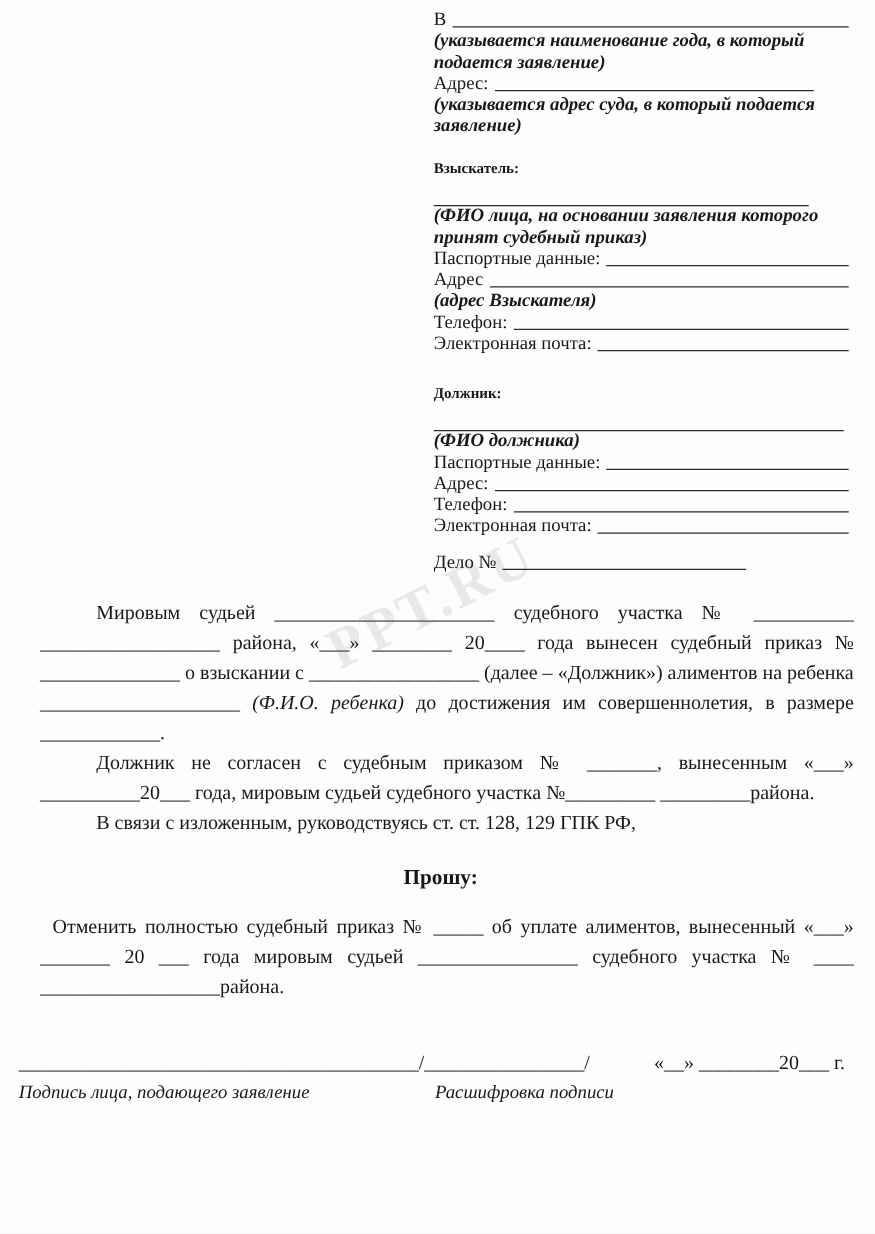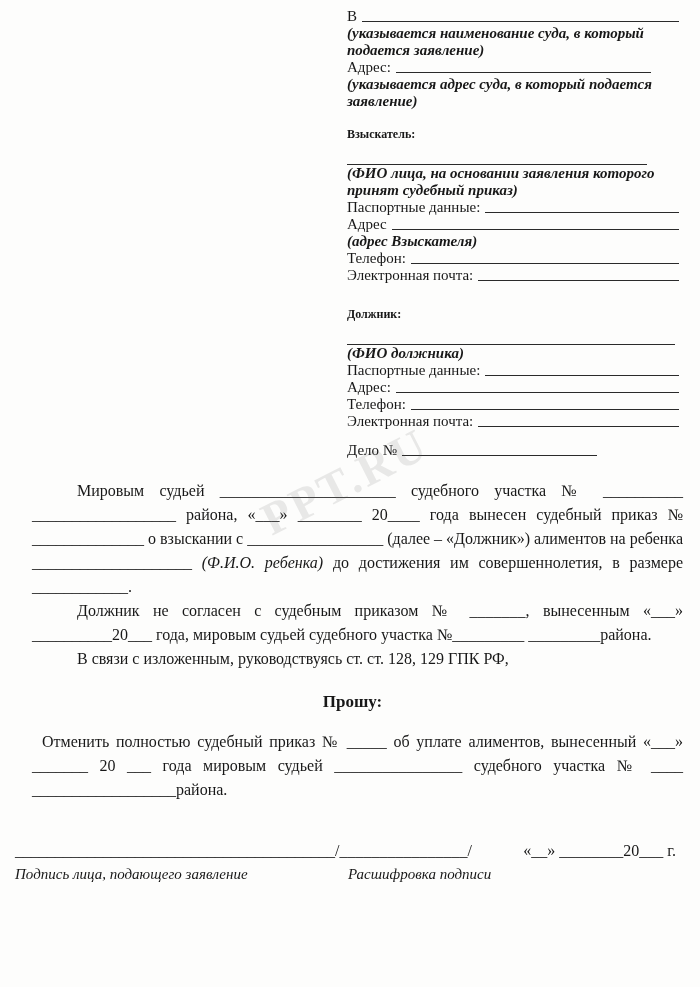--- a/index.html
+++ b/index.html
@@ -104,21 +104,21 @@
 <div class="page">
 
   <div class="watermark">PPT.RU</div>
 
   <div class="header-col">
 
     <div class="field-row">
       <span class="lbl">В</span>
       <span class="fill"></span>
     </div>
-    <div class="note">(указывается наименование суда, в который подается заявление)</div>
+    <div class="note">(указывается наименование года, в который подается заявление)</div>
     <div class="field-row">
       <span class="lbl">Адрес:</span>
       <span class="fill end-short"></span>
     </div>
     <div class="note">(указывается адрес суда, в который подается заявление)</div>
 
     <div class="section-title">Взыскатель:</div>
     <div class="blank-line claimant"></div>
     <div class="note">(ФИО лица, на основании заявления которого принят судебный приказ)</div>
     <div class="field-row">

